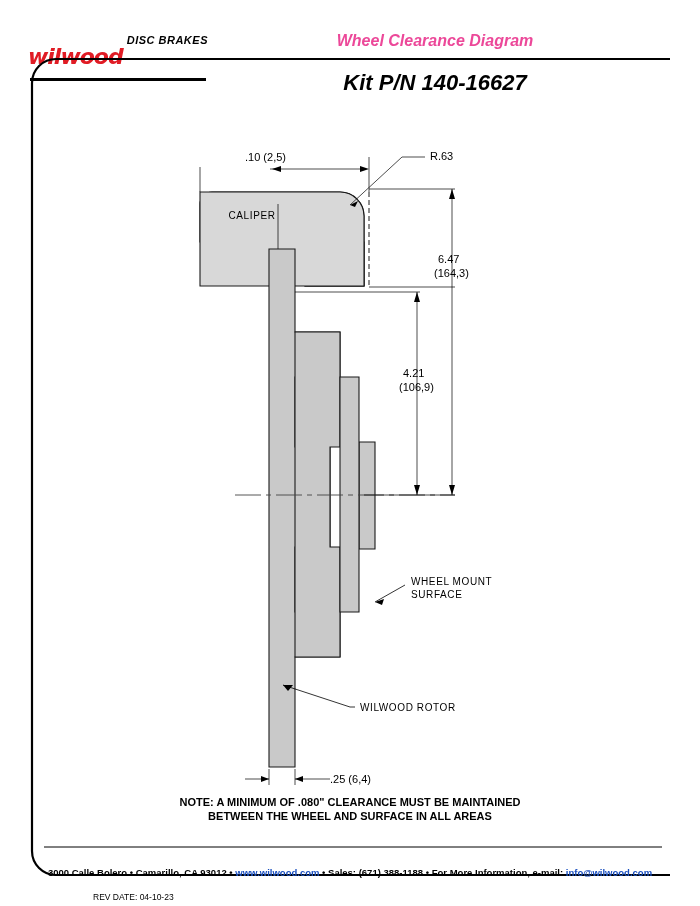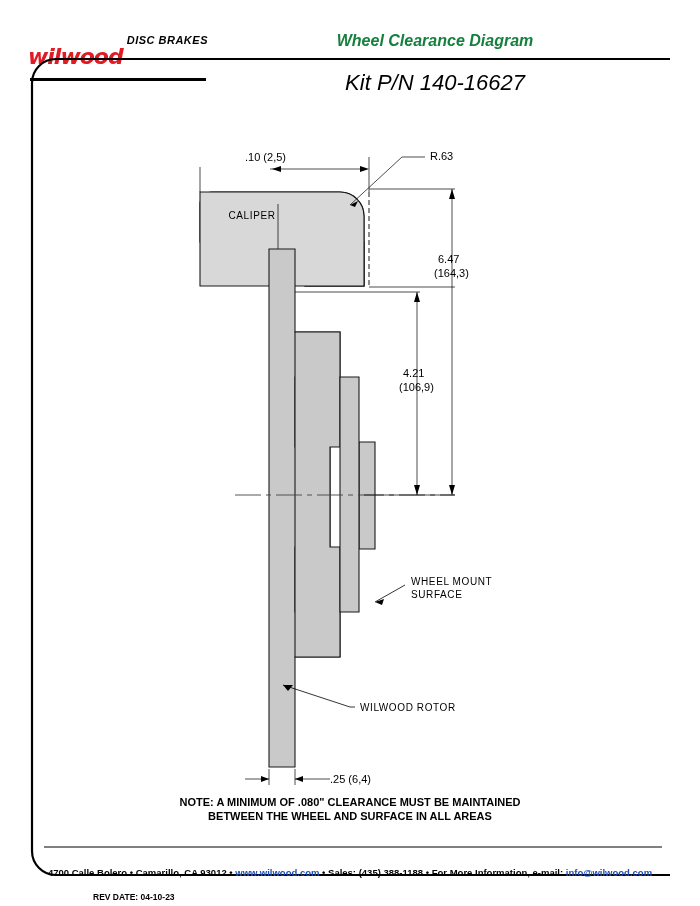--- a/index.html
+++ b/index.html
@@ -60,30 +60,30 @@
   
   .title-main {
     position: absolute;
     left: 200px;
     top: 20px;
     width: 470px;
     text-align: center;
     font-size: 16px;
     font-weight: bold;
     font-style: italic;
-    color: #15803d;
+    color: #ec4899;
   }
   .title-sub {
     position: absolute;
     left: 200px;
     top: 58px;
     width: 470px;
     text-align: center;
     font-size: 22px;
-    font-weight: normal;
+    font-weight: bold;
     font-style: italic;
     color: #000;
   }
   
   .frame {
     position: absolute;
     left: 30px;
     top: 45px;
     width: 640px;
     height: 820px;
@@ -125,21 +125,21 @@
   }
   .footer a, .footer .link {
     color: #1a4fbf;
     text-decoration: none;
   }
   .revdate {
     position: absolute;
     left: 48px;
     top: 880px;
     font-size: 8.5px;
-    font-weight: bold;
+    font-weight: normal;
     color: #000;
     padding-left: 45px;
   }
   .dim-text {
     font-family: "Liberation Sans", sans-serif;
     font-size: 11px;
     fill: #000;
   }
   .part-text {
     font-family: "Liberation Sans", sans-serif;
@@ -265,21 +265,21 @@
 
     </svg>
   </div>
 
   <div class="note">
     <div>NOTE: A MINIMUM OF .080" CLEARANCE MUST BE MAINTAINED</div>
     <div>BETWEEN THE WHEEL AND SURFACE IN ALL AREAS</div>
   </div>
 
   <div class="footer">
-    <span>4700 Calle Bolero • Camarillo, CA 93012 • </span><span class="link">www.wilwood.com</span><span> • Sales: (435) 388-1188 • For More Information, e-mail: </span><span class="link">info@wilwood.com</span>
+    <span>3000 Calle Bolero • Camarillo, CA 93012 • </span><span class="link">www.wilwood.com</span><span> • Sales: (671) 388-1188 • For More Information, e-mail: </span><span class="link">info@wilwood.com</span>
   </div>
 
   <div class="revdate">
     <span>REV DATE:</span>
     <span>04-10-23</span>
   </div>
 
 </div>
 
 </body></html>

